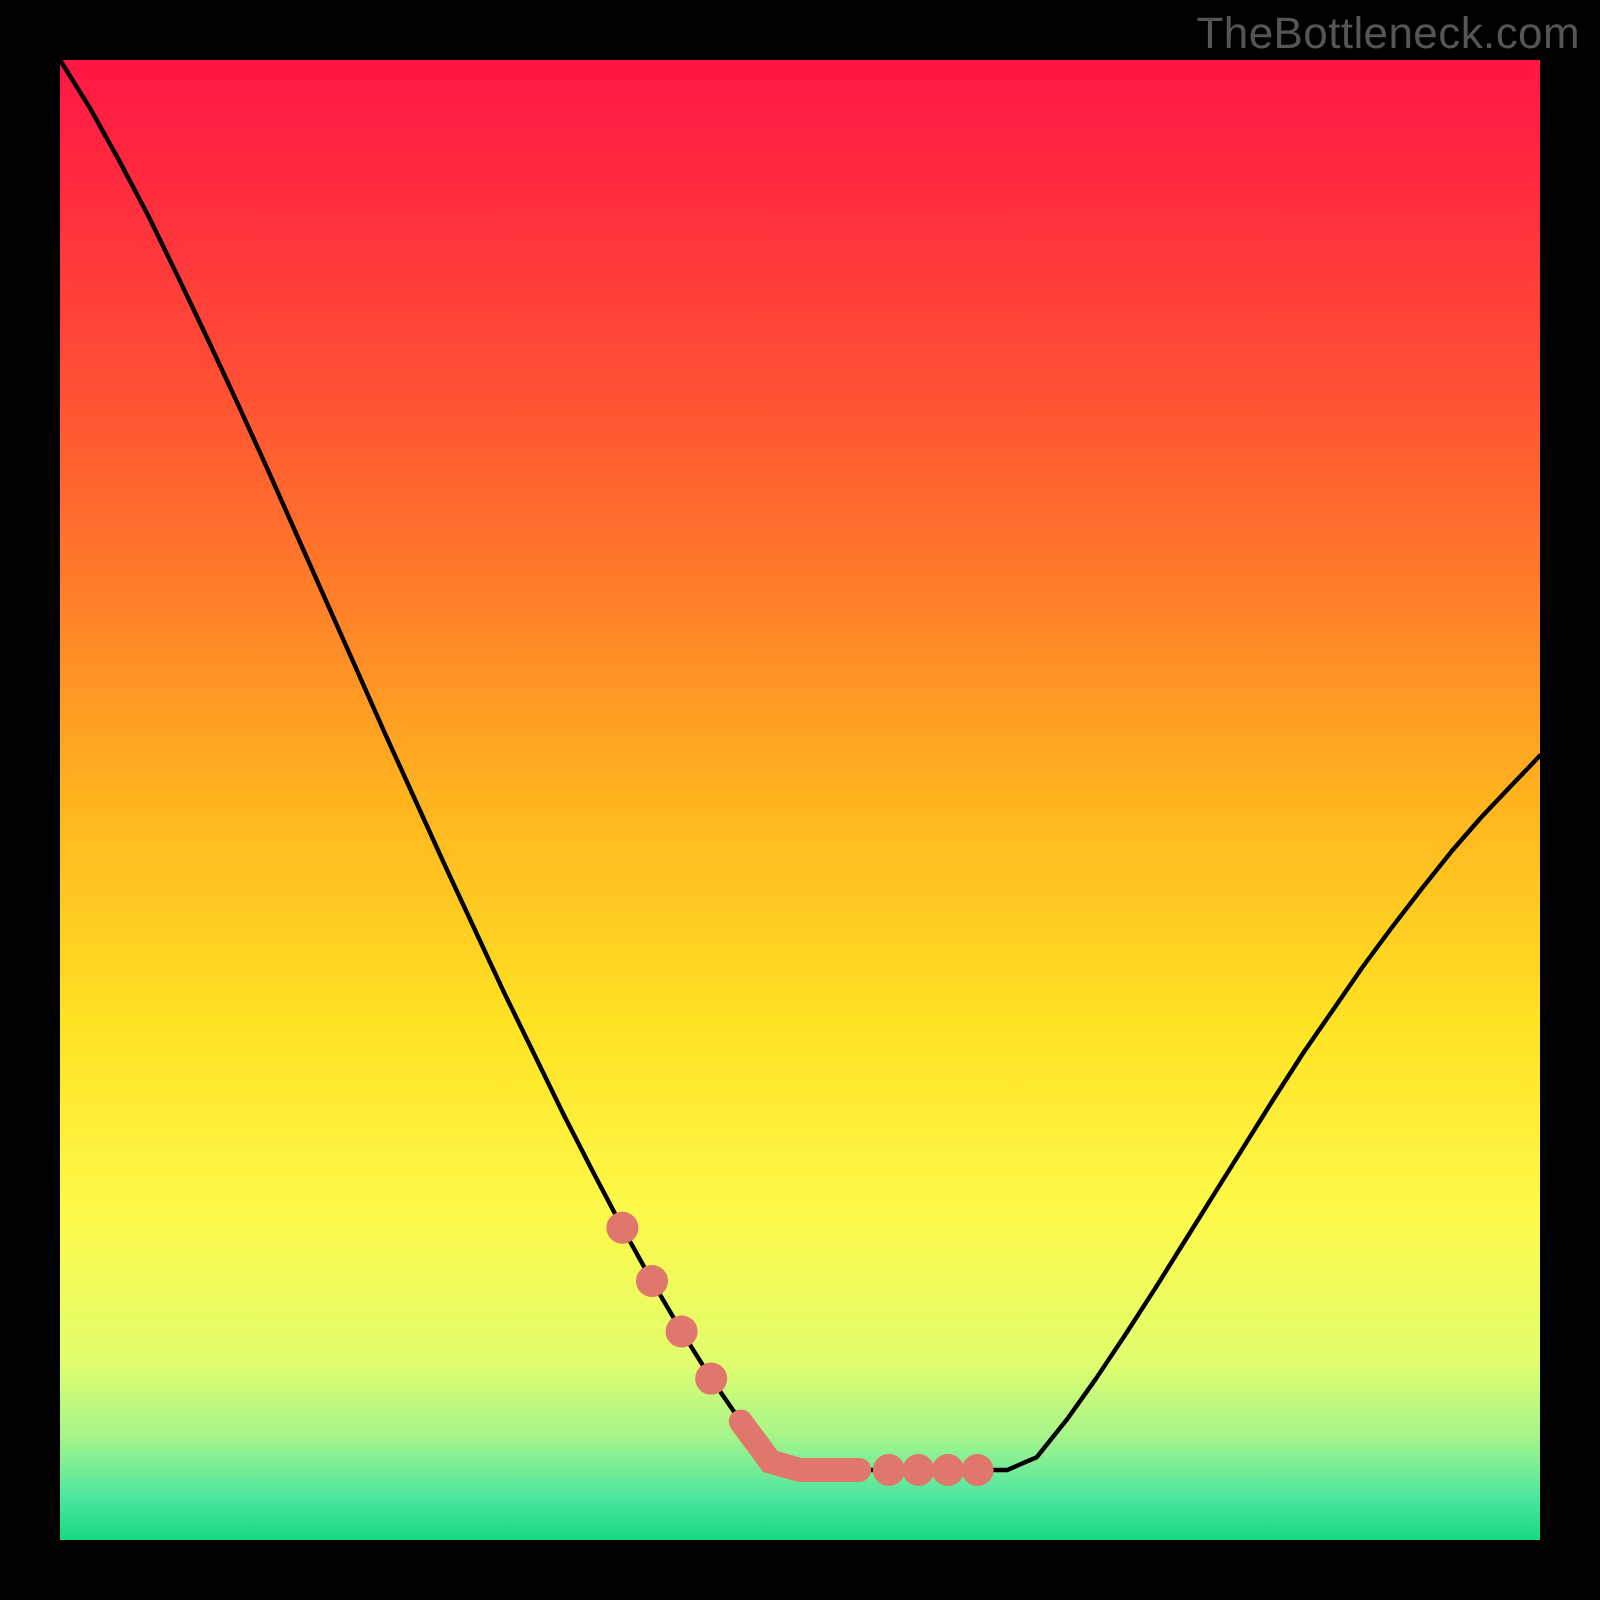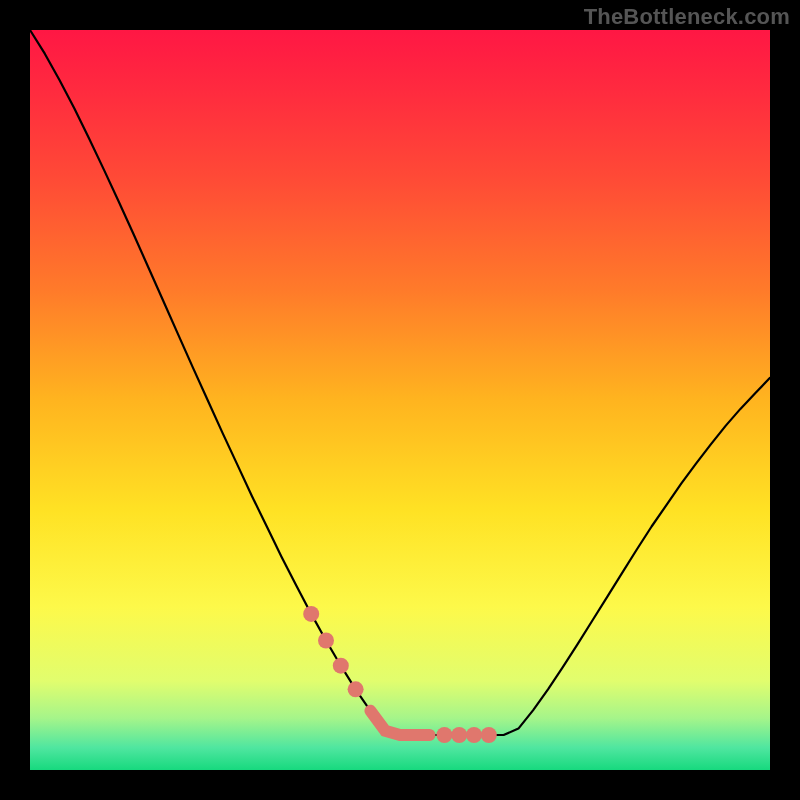--- a/index.html
+++ b/index.html
@@ -18,21 +18,21 @@
   }
   svg {
     display: block;
   }
   .watermark {
     position: absolute;
     top: 4px;
     right: 10px;
     font-family: Arial, Helvetica, sans-serif;
     font-size: 22px;
-    font-weight: 700;
+    font-weight: 400;
     color: #555;
     letter-spacing: 0.2px;
     user-select: none;
   }
 </style>
 </head>
 <body>
 
 <div class="stage">
   <svg id="chart-svg" width="800" height="800" viewBox="0 0 800 800">

